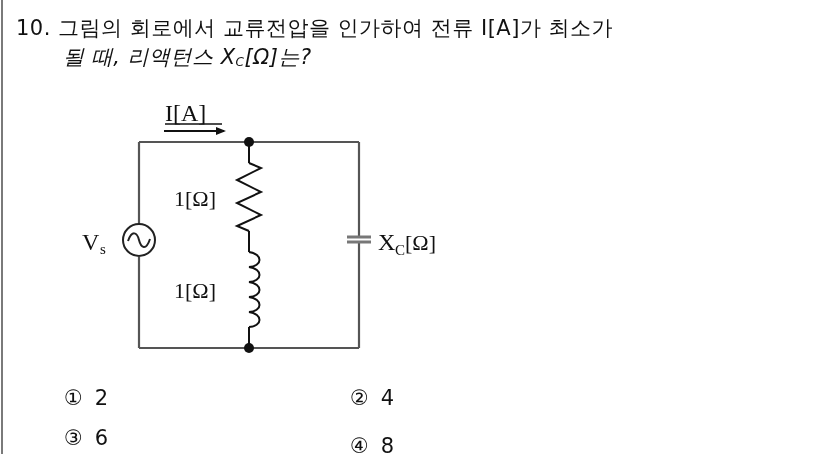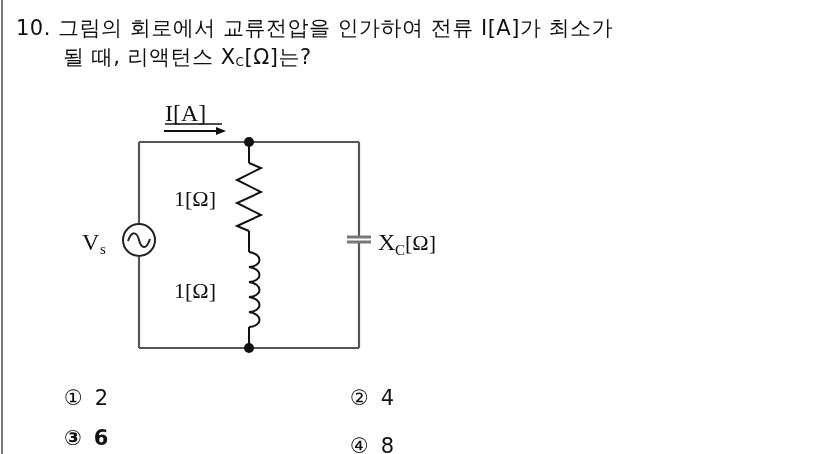--- a/index.html
+++ b/index.html
@@ -1,20 +1,20 @@
 <!DOCTYPE html>
 <html><head>
 <meta charset="utf-8">
 <style>
   html, body { margin:0; padding:0; background:#ffffff; }
   body { width:826px; height:454px; position:relative; overflow:hidden;
          font-family:"DejaVu Sans", "Liberation Sans", sans-serif; color:#111; }
   .left-border { position:absolute; left:1px; top:0; width:2px; height:454px; background:#7a7a7a; }
   .question { position:absolute; left:16px; top:14px; font-size:21px; line-height:29px; letter-spacing:0.5px; }
-  .q-line2 { padding-left:47px; }
+  .q-line2 { padding-left:47px;font-style:italic; }
   .sub { font-size:12px; vertical-align:-2px; }
   .figure { position:absolute; left:0; top:0; width:826px; height:454px; }
   .choices { position:absolute; left:64px; top:386px; width:600px; font-size:21px; }
   .choice { position:absolute; white-space:nowrap; }
   .choice .mark { display:inline-block; margin-right:12px; }
 </style>
 </head>
 <body>
 
 <div class="left-border"></div>
@@ -72,15 +72,15 @@
     <text x="174" y="298" font-size="22">1[Ω]</text>
     <text x="378" y="250" font-size="24">X</text>
     <text x="395" y="255" font-size="15">C</text>
     <text x="405" y="250" font-size="22">[Ω]</text>
   </g>
 </svg>
 
 <div class="choices">
   <div class="choice" style="left:0; top:0;"><span class="mark">①</span><span>2</span></div>
   <div class="choice" style="left:286px; top:0;"><span class="mark">②</span><span>4</span></div>
-  <div class="choice" style="left:0; top:40px;font-weight:bold;"><span class="mark">③</span><span>6</span></div>
+  <div class="choice" style="left:0; top:40px;"><span class="mark">③</span><span>6</span></div>
   <div class="choice" style="left:286px; top:48px;"><span class="mark">④</span><span>8</span></div>
 </div>
 
 </body></html>

